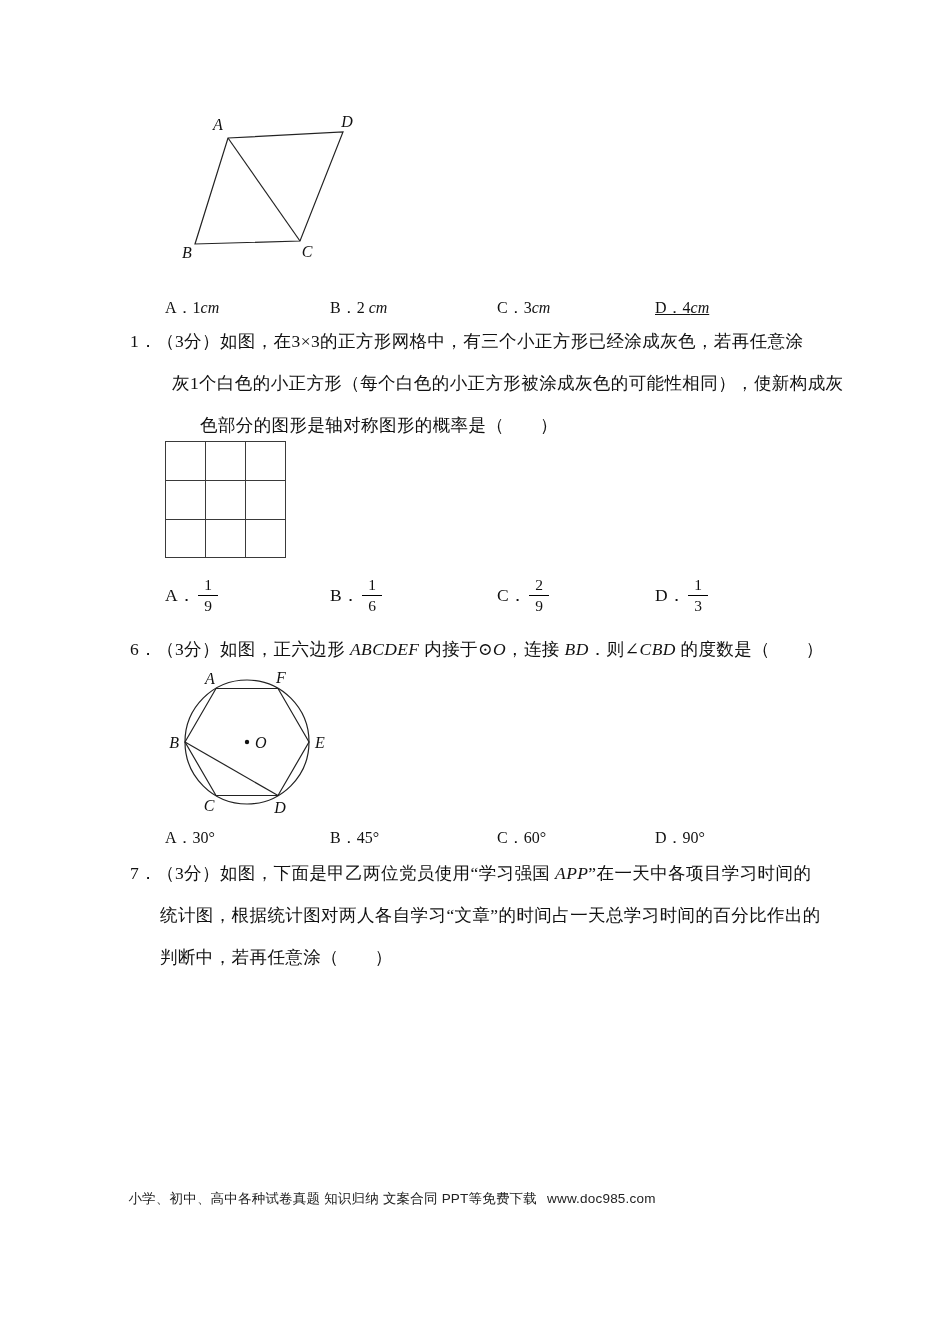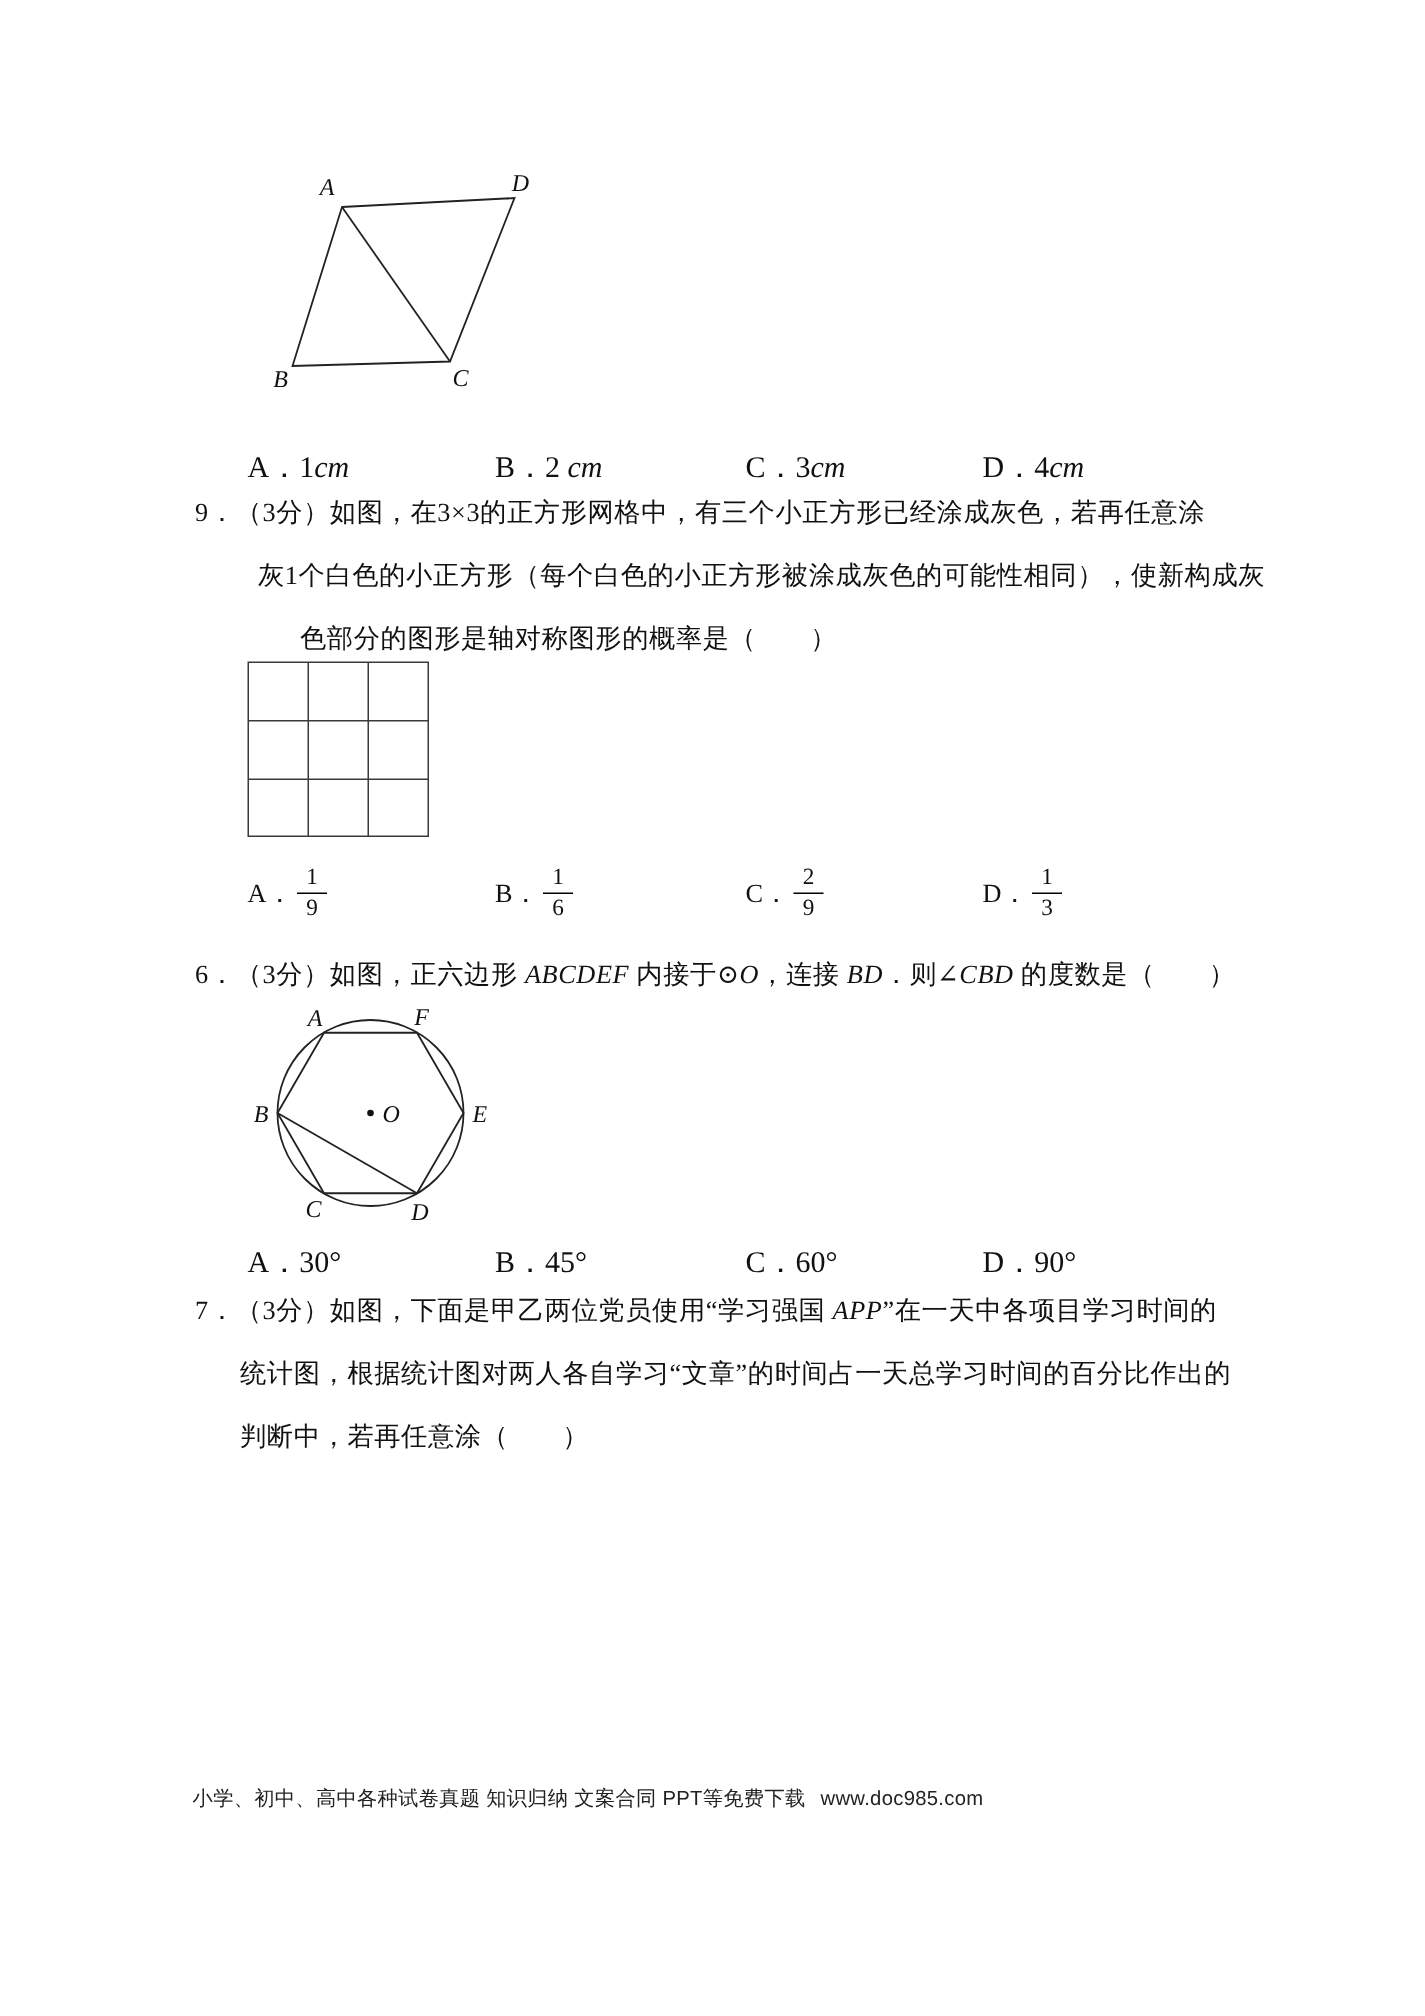--- a/index.html
+++ b/index.html
@@ -6,21 +6,21 @@
   html,body { background:#ffffff; }
   body {
     width:950px; height:1344px; position:relative;
     font-family:"Liberation Serif","DejaVu Serif",serif;
     color:#111;
   }
   .page { position:absolute; left:0; top:0; width:950px; height:1344px; background:#fff; }
   .abs { position:absolute; }
   .qline { font-size:17.5px; letter-spacing:0.4px; white-space:nowrap; line-height:1.3; }
   .it { font-style:italic; font-family:"Liberation Serif",serif; }
-  .optrow span.opt { position:absolute; font-size:20px; white-space:nowrap; }
+  .optrow span.opt { position:absolute; font-size:16px; white-space:nowrap; }
   .fig { position:absolute; overflow:visible; }
   .fig line, .fig polygon, .fig rect, .fig circle.outline {
     stroke:#222; stroke-width:1.2; fill:none;
   }
   .gridfig line, .gridfig rect { stroke:#3a3a3a; stroke-width:1; fill:none; }
   .figlabel {
     font-family:"Liberation Serif","DejaVu Serif",serif;
     font-style:italic; font-size:16px; fill:#111;
   }
   .opt-frac { position:absolute; display:inline-flex; align-items:center; font-size:17.5px; }
@@ -46,24 +46,24 @@
     <text class="figlabel" x="38" y="15" text-anchor="middle">A</text>
     <text class="figlabel" x="167" y="12" text-anchor="middle">D</text>
     <text class="figlabel" x="7" y="143" text-anchor="middle">B</text>
     <text class="figlabel" x="127" y="142" text-anchor="middle">C</text>
   </svg>
 
   <div class="optrow">
     <span class="opt" style="left:165px; top:298px;"><span>A．1</span><span class="it">cm</span></span>
     <span class="opt" style="left:330px; top:298px;"><span>B．2 </span><span class="it">cm</span></span>
     <span class="opt" style="left:497px; top:298px;"><span>C．3</span><span class="it">cm</span></span>
-    <span class="opt" style="left:655px; top:298px;"><span>D．4</span><span class="it">cm</span></span>
+    <span class="opt" style="left:655px; top:298px;text-decoration:underline;"><span>D．4</span><span class="it">cm</span></span>
   </div>
 
-  <div class="abs qline" style="left:130px; top:330px;">9．（3分）如图，在3×3的正方形网格中，有三个小正方形已经涂成灰色，若再任意涂</div>
+  <div class="abs qline" style="left:130px; top:330px;">1．（3分）如图，在3×3的正方形网格中，有三个小正方形已经涂成灰色，若再任意涂</div>
   <div class="abs qline" style="left:160px; top:372px;margin-left:12px;">灰1个白色的小正方形（每个白色的小正方形被涂成灰色的可能性相同），使新构成灰</div>
   <div class="abs qline" style="left:160px; top:414px;margin-left:40px;">色部分的图形是轴对称图形的概率是（　　）</div>
 
   <svg class="fig gridfig" style="left:165px; top:441px;" width="121" height="117" viewBox="0 0 121 117">
     <rect x="0.5" y="0.5" width="120" height="116"></rect>
     <line x1="40.5" y1="0.5" x2="40.5" y2="116.5"></line>
     <line x1="80.5" y1="0.5" x2="80.5" y2="116.5"></line>
     <line x1="0.5" y1="39.5" x2="120.5" y2="39.5"></line>
     <line x1="0.5" y1="78.5" x2="120.5" y2="78.5"></line>
   </svg>

